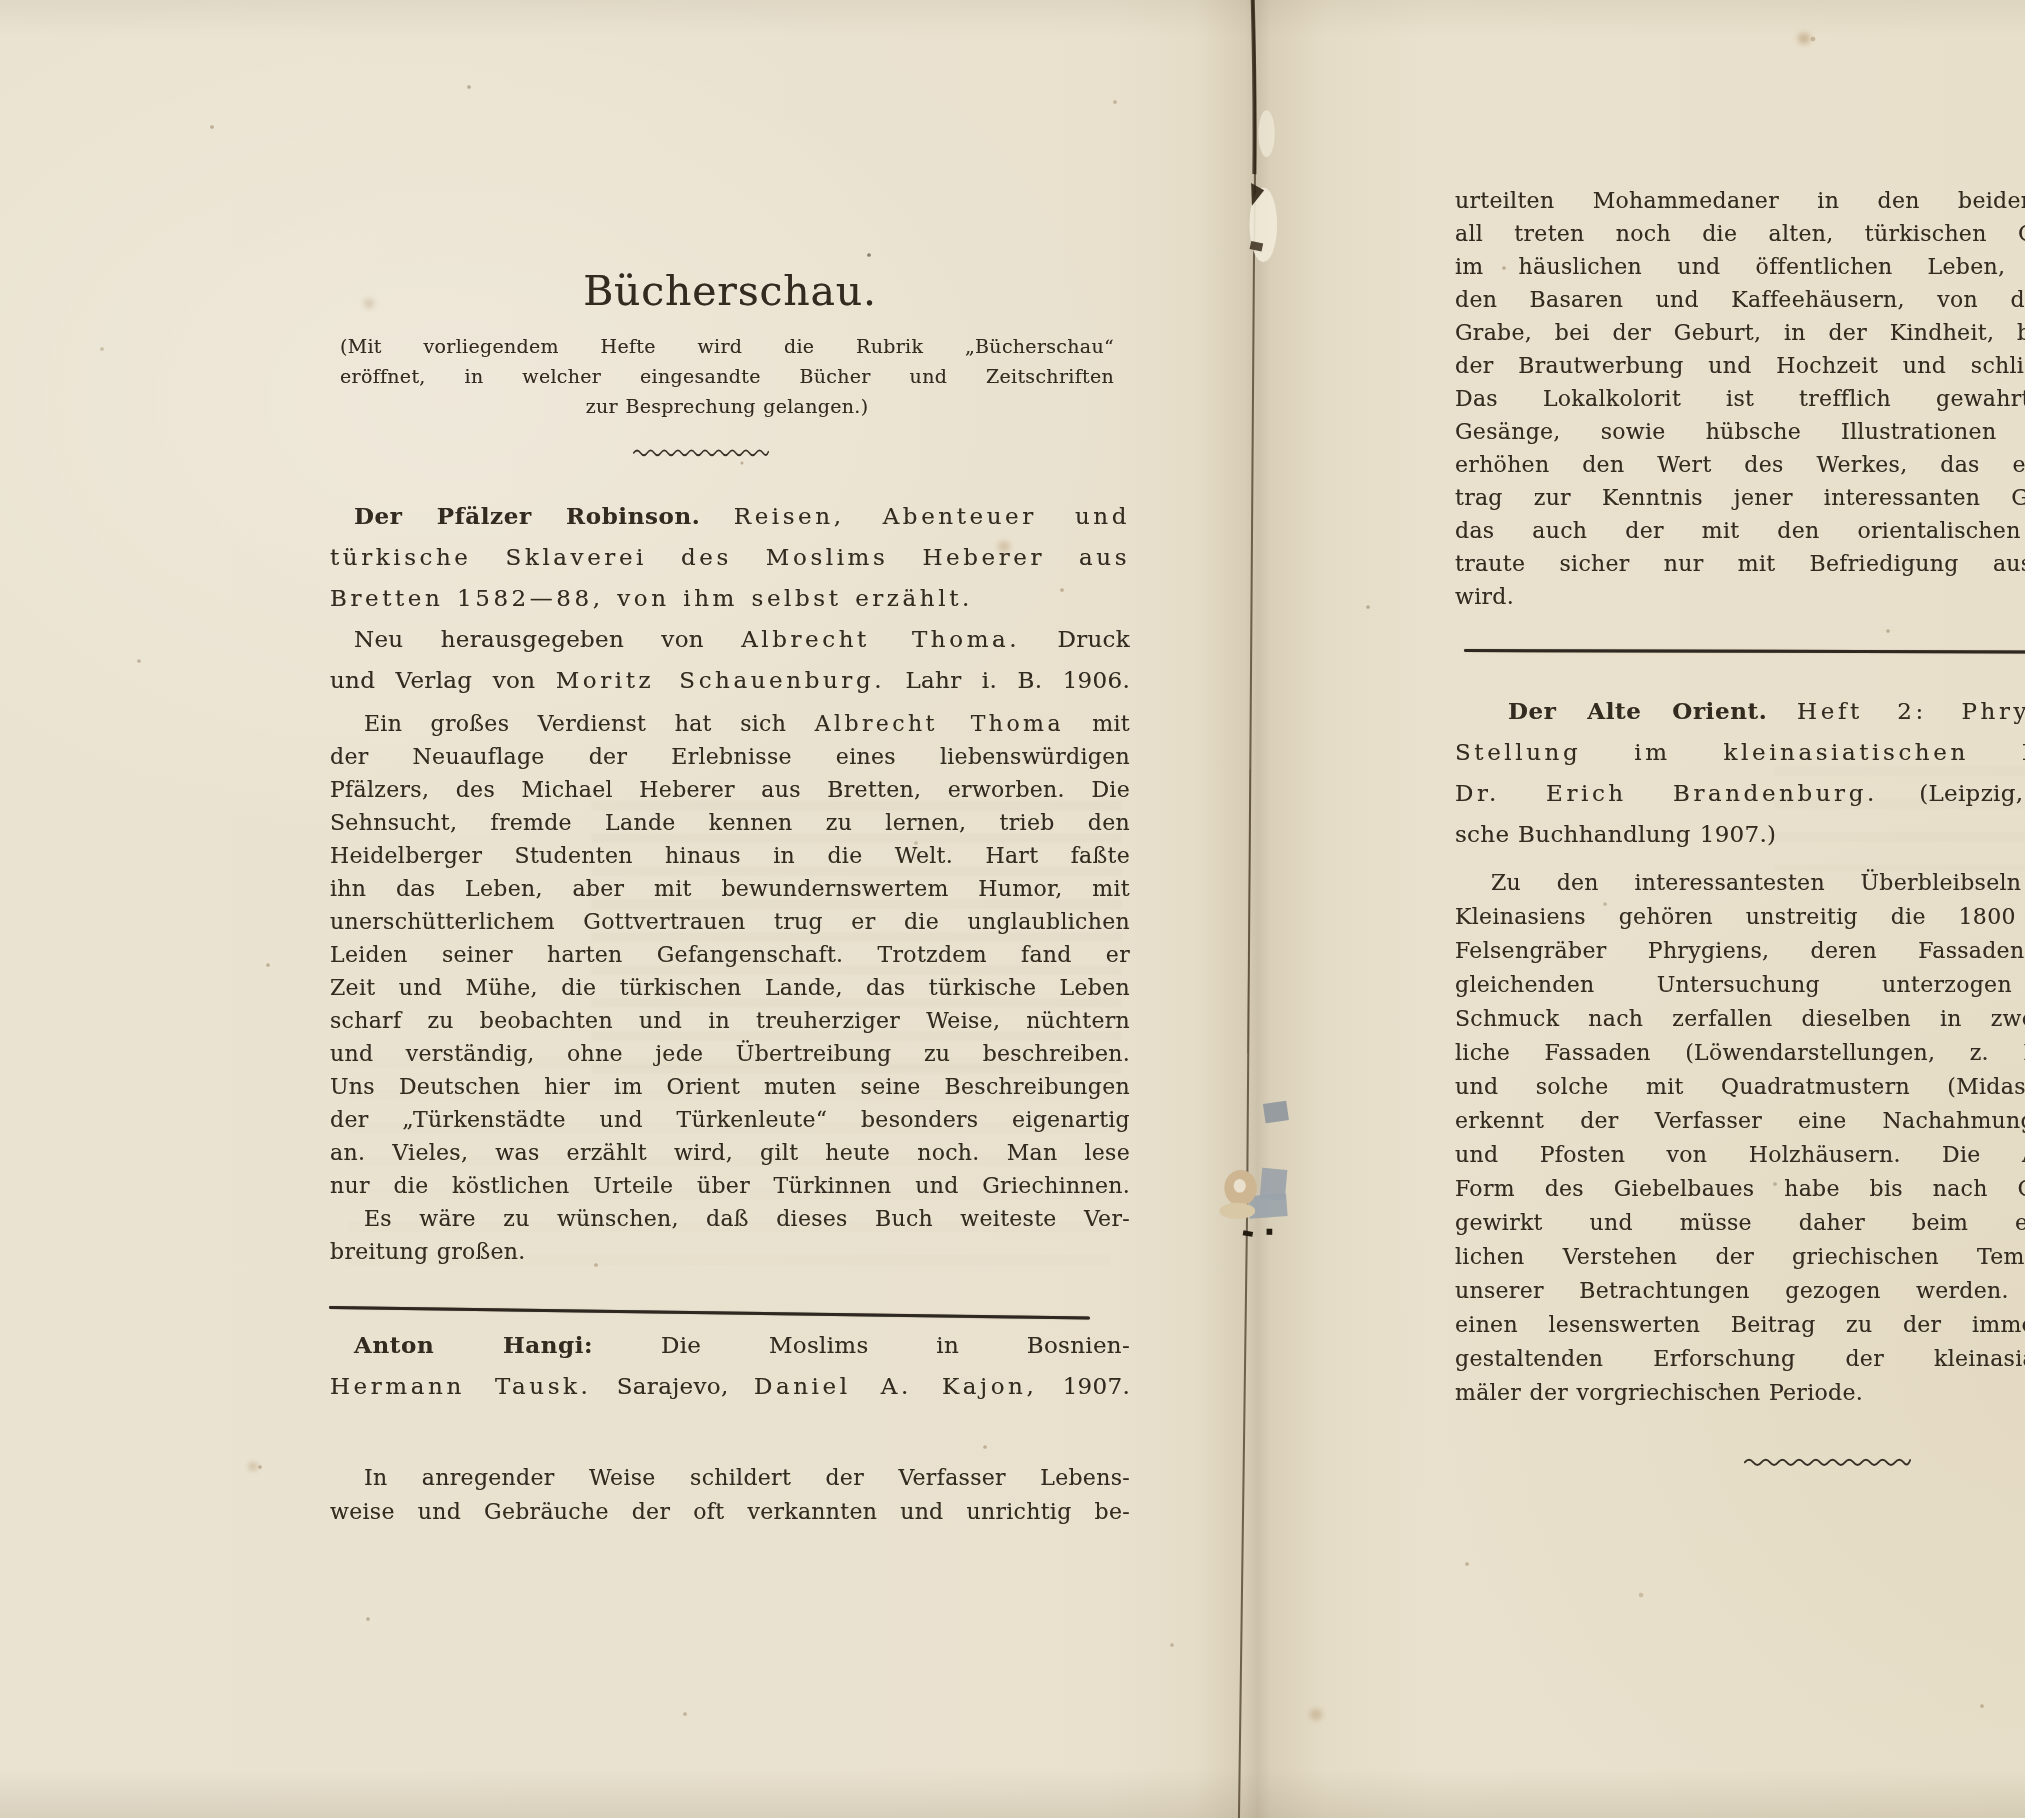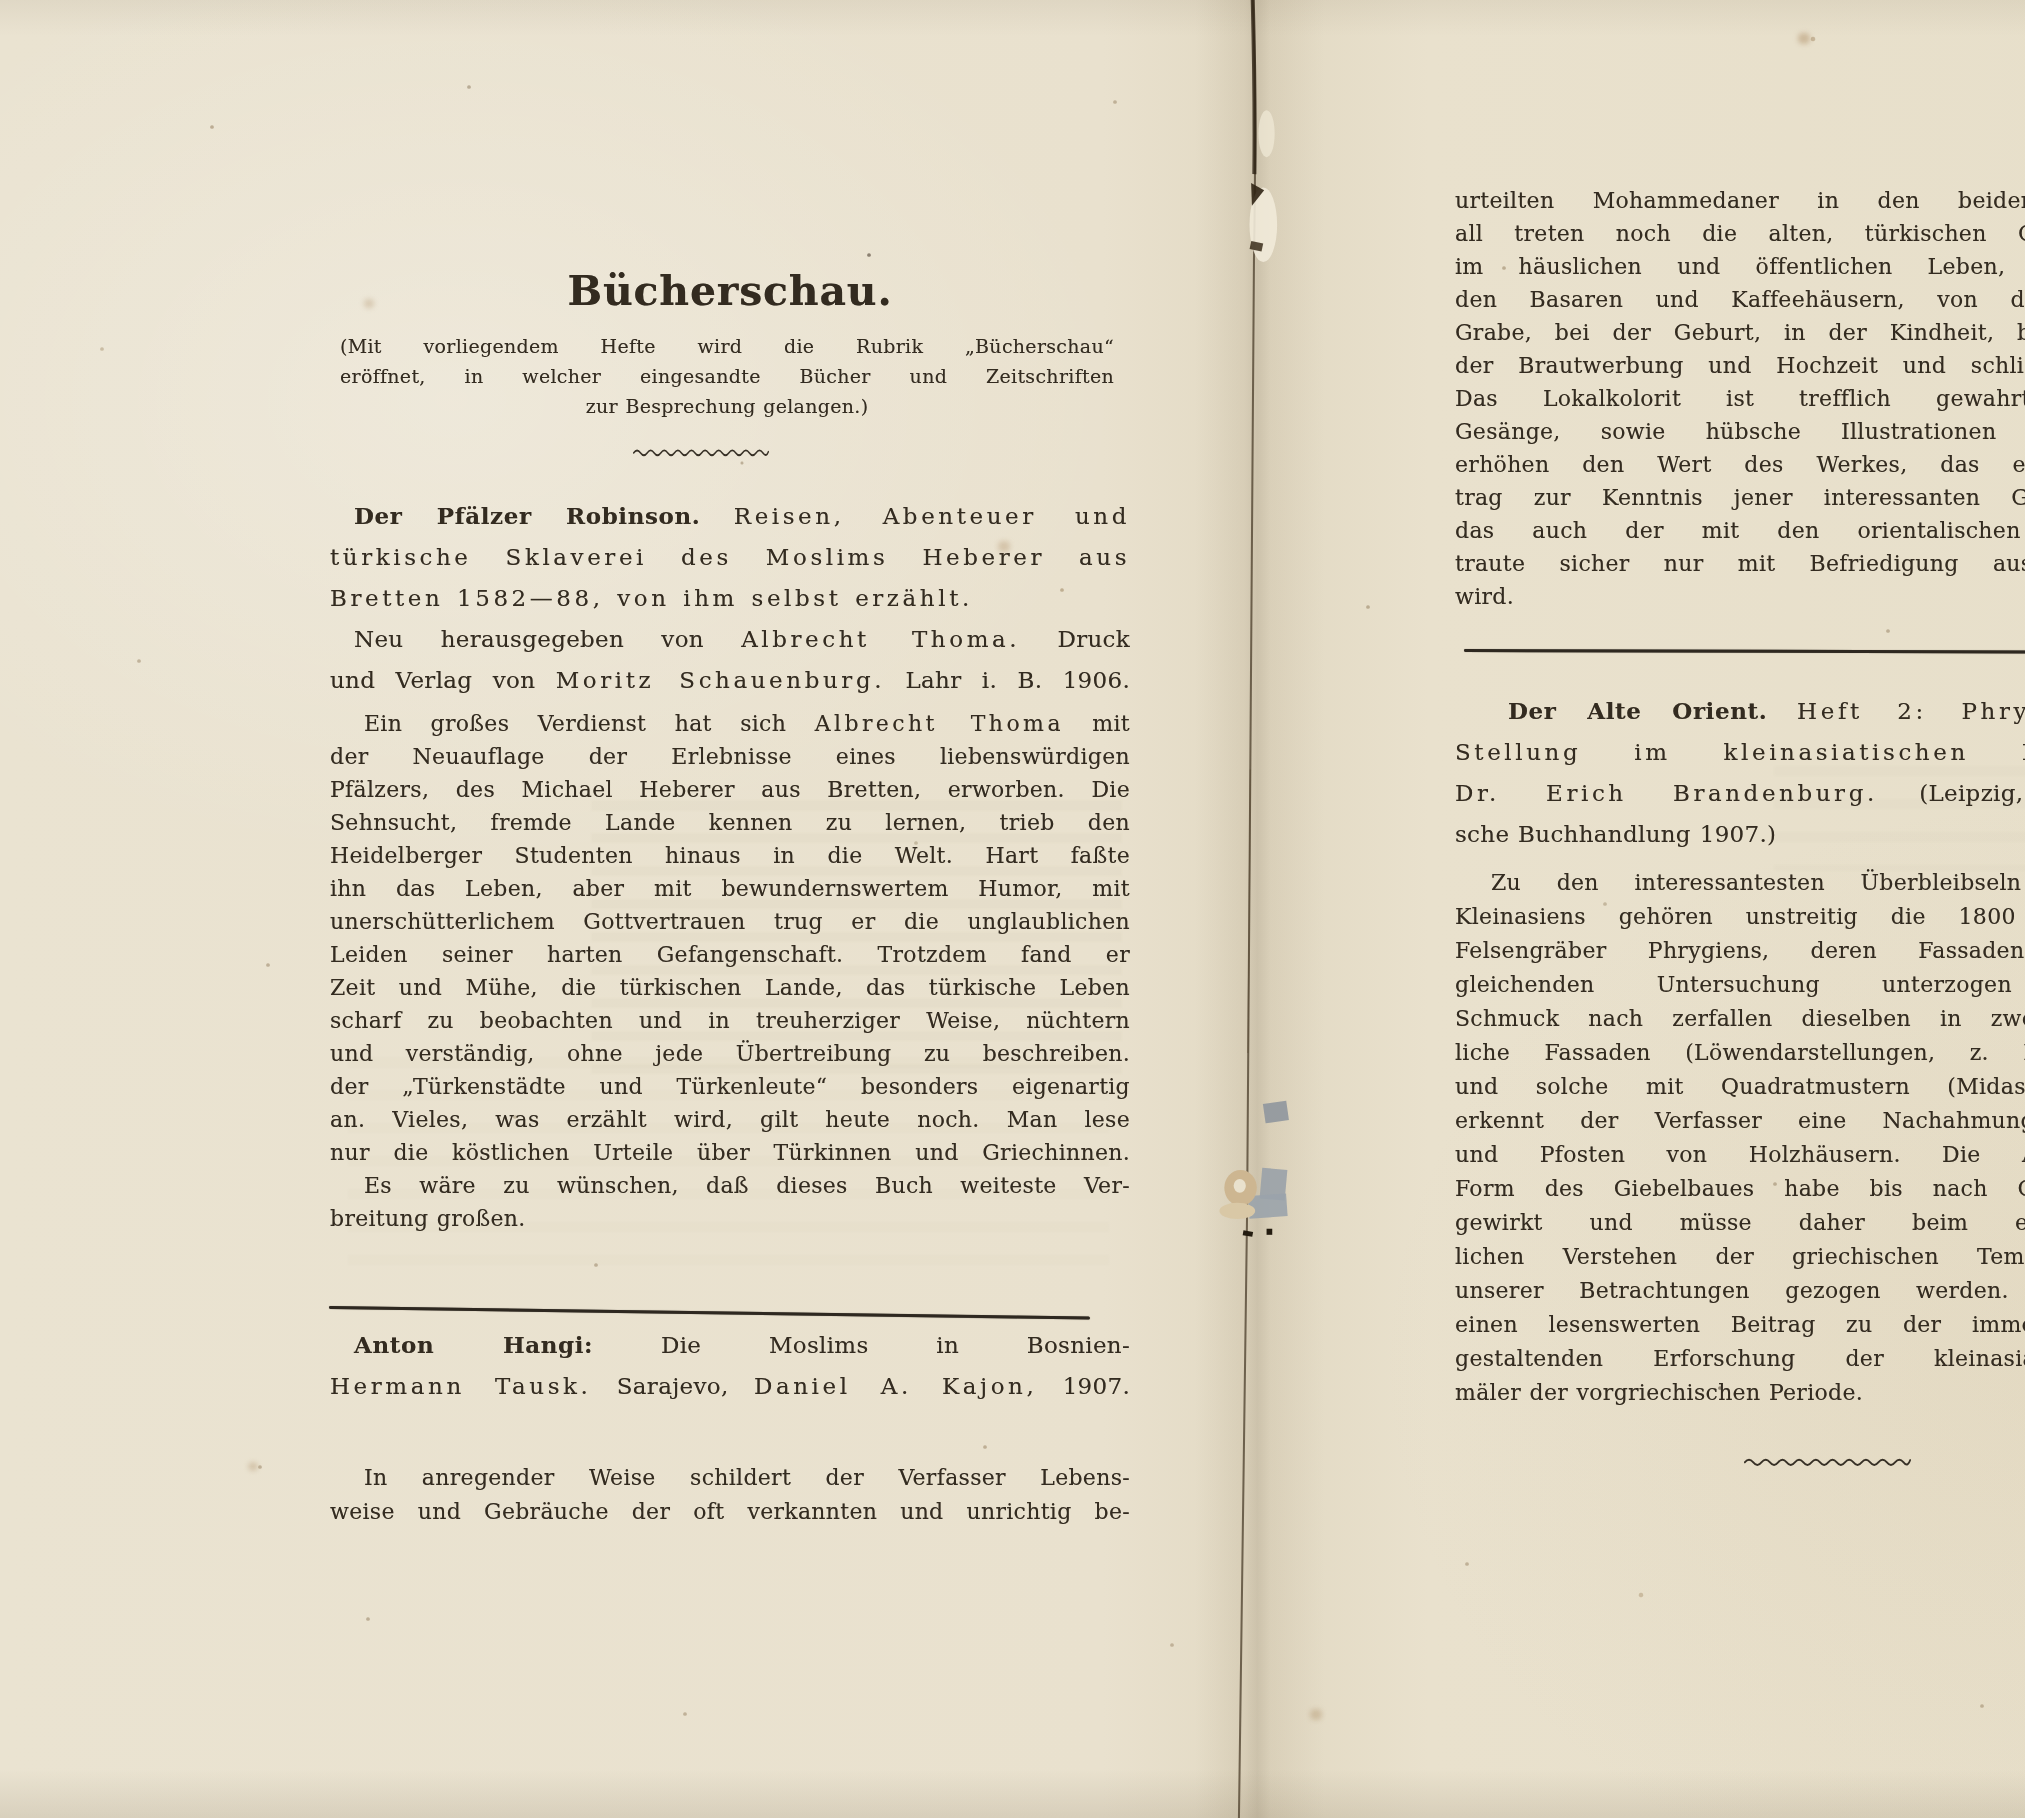--- a/index.html
+++ b/index.html
@@ -17,21 +17,21 @@
   .line{
     text-align:justify; text-align-last:justify; text-justify:inter-word;
     letter-spacing:0.3px; word-spacing:1.2px; white-space:normal;
     text-shadow:0 0 0.4px rgba(50,42,32,0.38);
   }
   .line.al-left{text-align-last:left;}
   .line.al-center{text-align:center; text-align-last:center;}
   .line .b{font-weight:700; letter-spacing:0.6px;}
   .line .sp{letter-spacing:0.155em; word-spacing:0.12em;}
   #left-title{left:330px; top:269px; width:800px; font-size:41px; line-height:45px;
-    font-weight:700; text-align:center; letter-spacing:0.8px; text-shadow:0 0 0.4px rgba(40,33,24,0.5);}
+    font-weight:400; text-align:center; letter-spacing:0.8px; text-shadow:0 0 0.4px rgba(40,33,24,0.5);}
   #left-intro{left:340px; top:331px; width:774px; font-size:19px; line-height:30px;}
   #pfalzer-heading{left:330px; top:495px; width:800px; font-size:23px; line-height:41px;}
   #pfalzer-heading .indent{text-indent:24px;}
   #pfalzer-body{left:330px; top:707px; width:800px; font-size:22px; line-height:33px;}
   #pfalzer-body .indent{text-indent:34px;}
   #hangi-heading{left:330px; top:1324px; width:800px; font-size:23px; line-height:41px;}
   #hangi-heading .indent{text-indent:24px;}
   #hangi-body{left:330px; top:1461px; width:800px; font-size:22px; line-height:34px;}
   #hangi-body .indent{text-indent:34px;}
   #cont-body{left:1455px; top:184px; width:843px; font-size:22px; line-height:33px;}
@@ -126,20 +126,21 @@
         <div class="line"><span>der Neuauflage der Erlebnisse eines liebenswürdigen</span></div>
         <div class="line"><span>Pfälzers, des Michael Heberer aus Bretten, erworben. Die</span></div>
         <div class="line"><span>Sehnsucht, fremde Lande kennen zu lernen, trieb den</span></div>
         <div class="line"><span>Heidelberger Studenten hinaus in die Welt. Hart faßte</span></div>
         <div class="line"><span>ihn das Leben, aber mit bewundernswertem Humor, mit</span></div>
         <div class="line"><span>unerschütterlichem Gottvertrauen trug er die unglaublichen</span></div>
         <div class="line"><span>Leiden seiner harten Gefangenschaft. Trotzdem fand er</span></div>
         <div class="line"><span>Zeit und Mühe, die türkischen Lande, das türkische Leben</span></div>
         <div class="line"><span>scharf zu beobachten und in treuherziger Weise, nüchtern</span></div>
         <div class="line"><span>und verständig, ohne jede Übertreibung zu beschreiben.</span></div>
+        <div class="line"><span>Uns Deutschen hier im Orient muten seine Beschreibungen</span></div>
         <div class="line"><span>der „Türkenstädte und Türkenleute“ besonders eigenartig</span></div>
         <div class="line"><span>an. Vieles, was erzählt wird, gilt heute noch. Man lese</span></div>
         <div class="line"><span>nur die köstlichen Urteile über Türkinnen und Griechinnen.</span></div>
         <div class="line indent"><span>Es wäre zu wünschen, daß dieses Buch weiteste Ver-</span></div>
         <div class="line al-left"><span>breitung großen.</span></div>
       </div>
 
     <div id="rule-left" class="rule"></div>
 
     <div id="hangi-heading" class="textblock">

